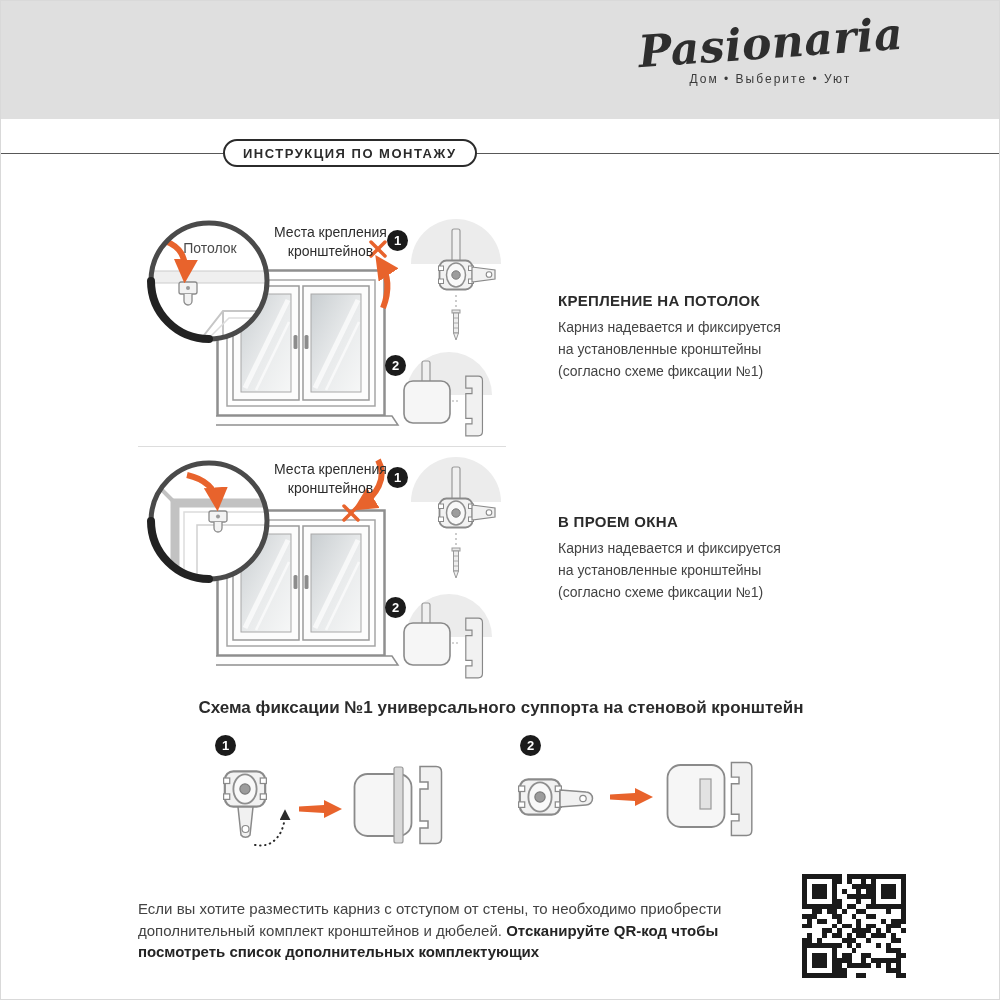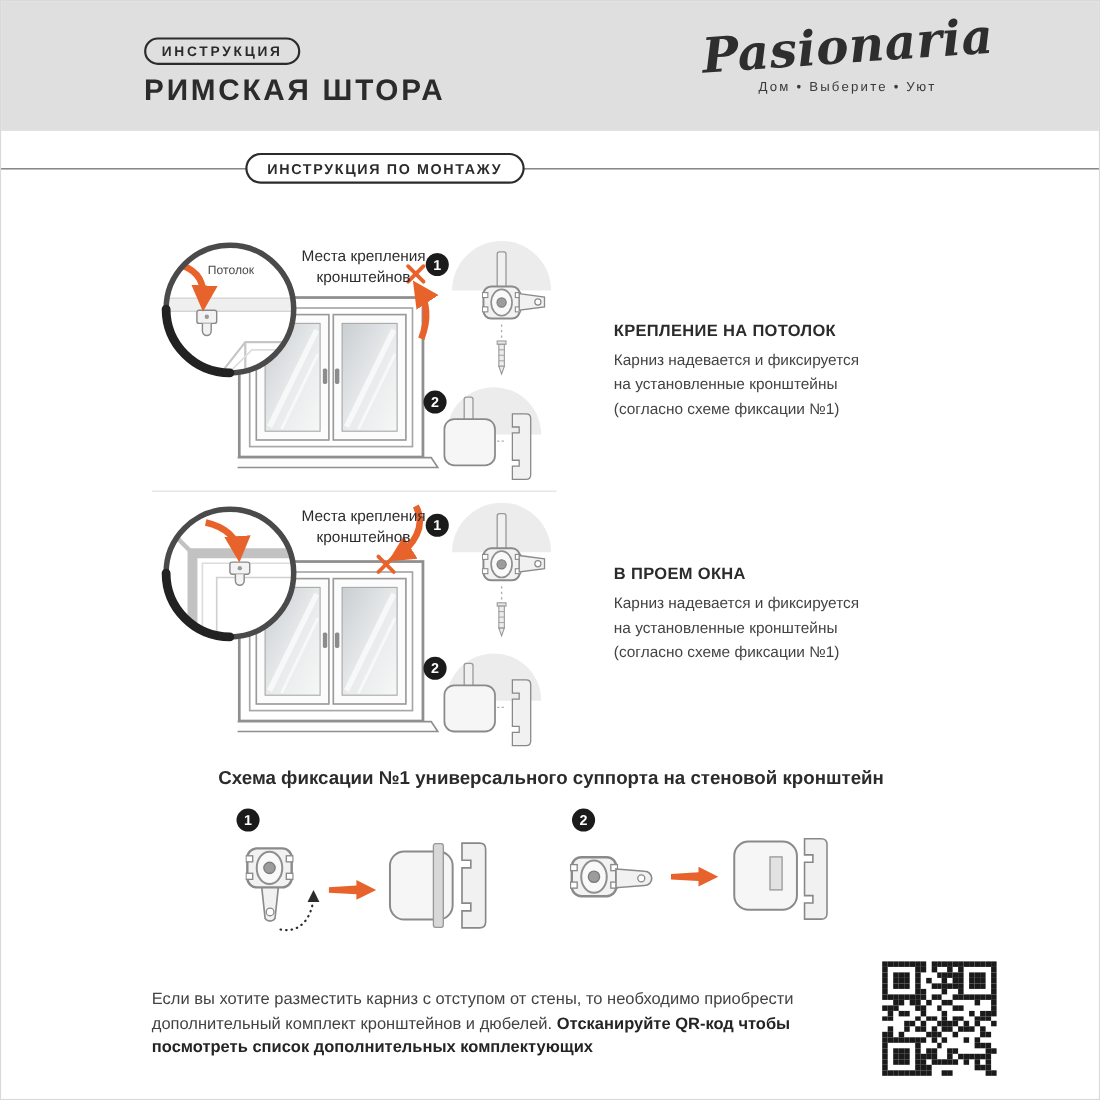--- a/index.html
+++ b/index.html
@@ -114,24 +114,20 @@
     <symbol id="sym-carriage" viewBox="0 0 64 80">
       <rect x="1.5" y="9" width="57" height="62" rx="13" fill="#f6f6f6" stroke="#8a8a8a" stroke-width="1.8"></rect>
       <rect x="41" y="2" width="9" height="76" rx="2" fill="#d8d8d8" stroke="#979797" stroke-width="1.2"></rect>
     </symbol>
   </defs>
 </svg>
 
 <div class="page">
 
   <div class="header">
-    <div class="header-left">
-      <span class="badge-pill">ИНСТРУКЦИЯ</span>
-      <div class="header-title">РИМСКАЯ ШТОРА</div>
-    </div>
     <div class="logo-wrap">
       <div class="logo-script">Pasionaria</div>
       <div class="logo-tagline">Дом • Выберите • Уют</div>
     </div>
   </div>
 
   <div class="section-rule"></div>
   <div class="section-pill">ИНСТРУКЦИЯ ПО МОНТАЖУ</div>
 
 
@@ -189,21 +185,21 @@
         <line x1="51" y1="52" x2="57" y2="52" stroke="#aaaaaa" stroke-width="1.2" stroke-dasharray="2,2"></line>
         <use href="#sym-rail" x="58" y="26" width="26" height="62"></use>
       </g>
     </svg>
     <div class="caption">
       <div>Места крепления</div>
       <div>кронштейнов</div>
     </div>
     <div class="badge" style="left:249px; top:14px;">1</div>
     <div class="badge" style="left:247px; top:139px;">2</div>
-    <div style="position:absolute; left:37px; top:24px; width:70px; text-align:center; font-size:11px; color:#4a4a4a;">Потолок</div>
+    <div style="position:absolute; left:37px; top:24px; width:70px; text-align:center; font-size:14px; color:#4a4a4a;">Потолок</div>
     <div class="opt-text">
       <div class="opt-title">КРЕПЛЕНИЕ НА ПОТОЛОК</div>
       <div class="opt-desc">
         <div>Карниз надевается и фиксируется</div>
         <div>на установленные кронштейны</div>
         <div>(согласно схеме фиксации №1)</div>
       </div>
     </div>
   </div>
 

